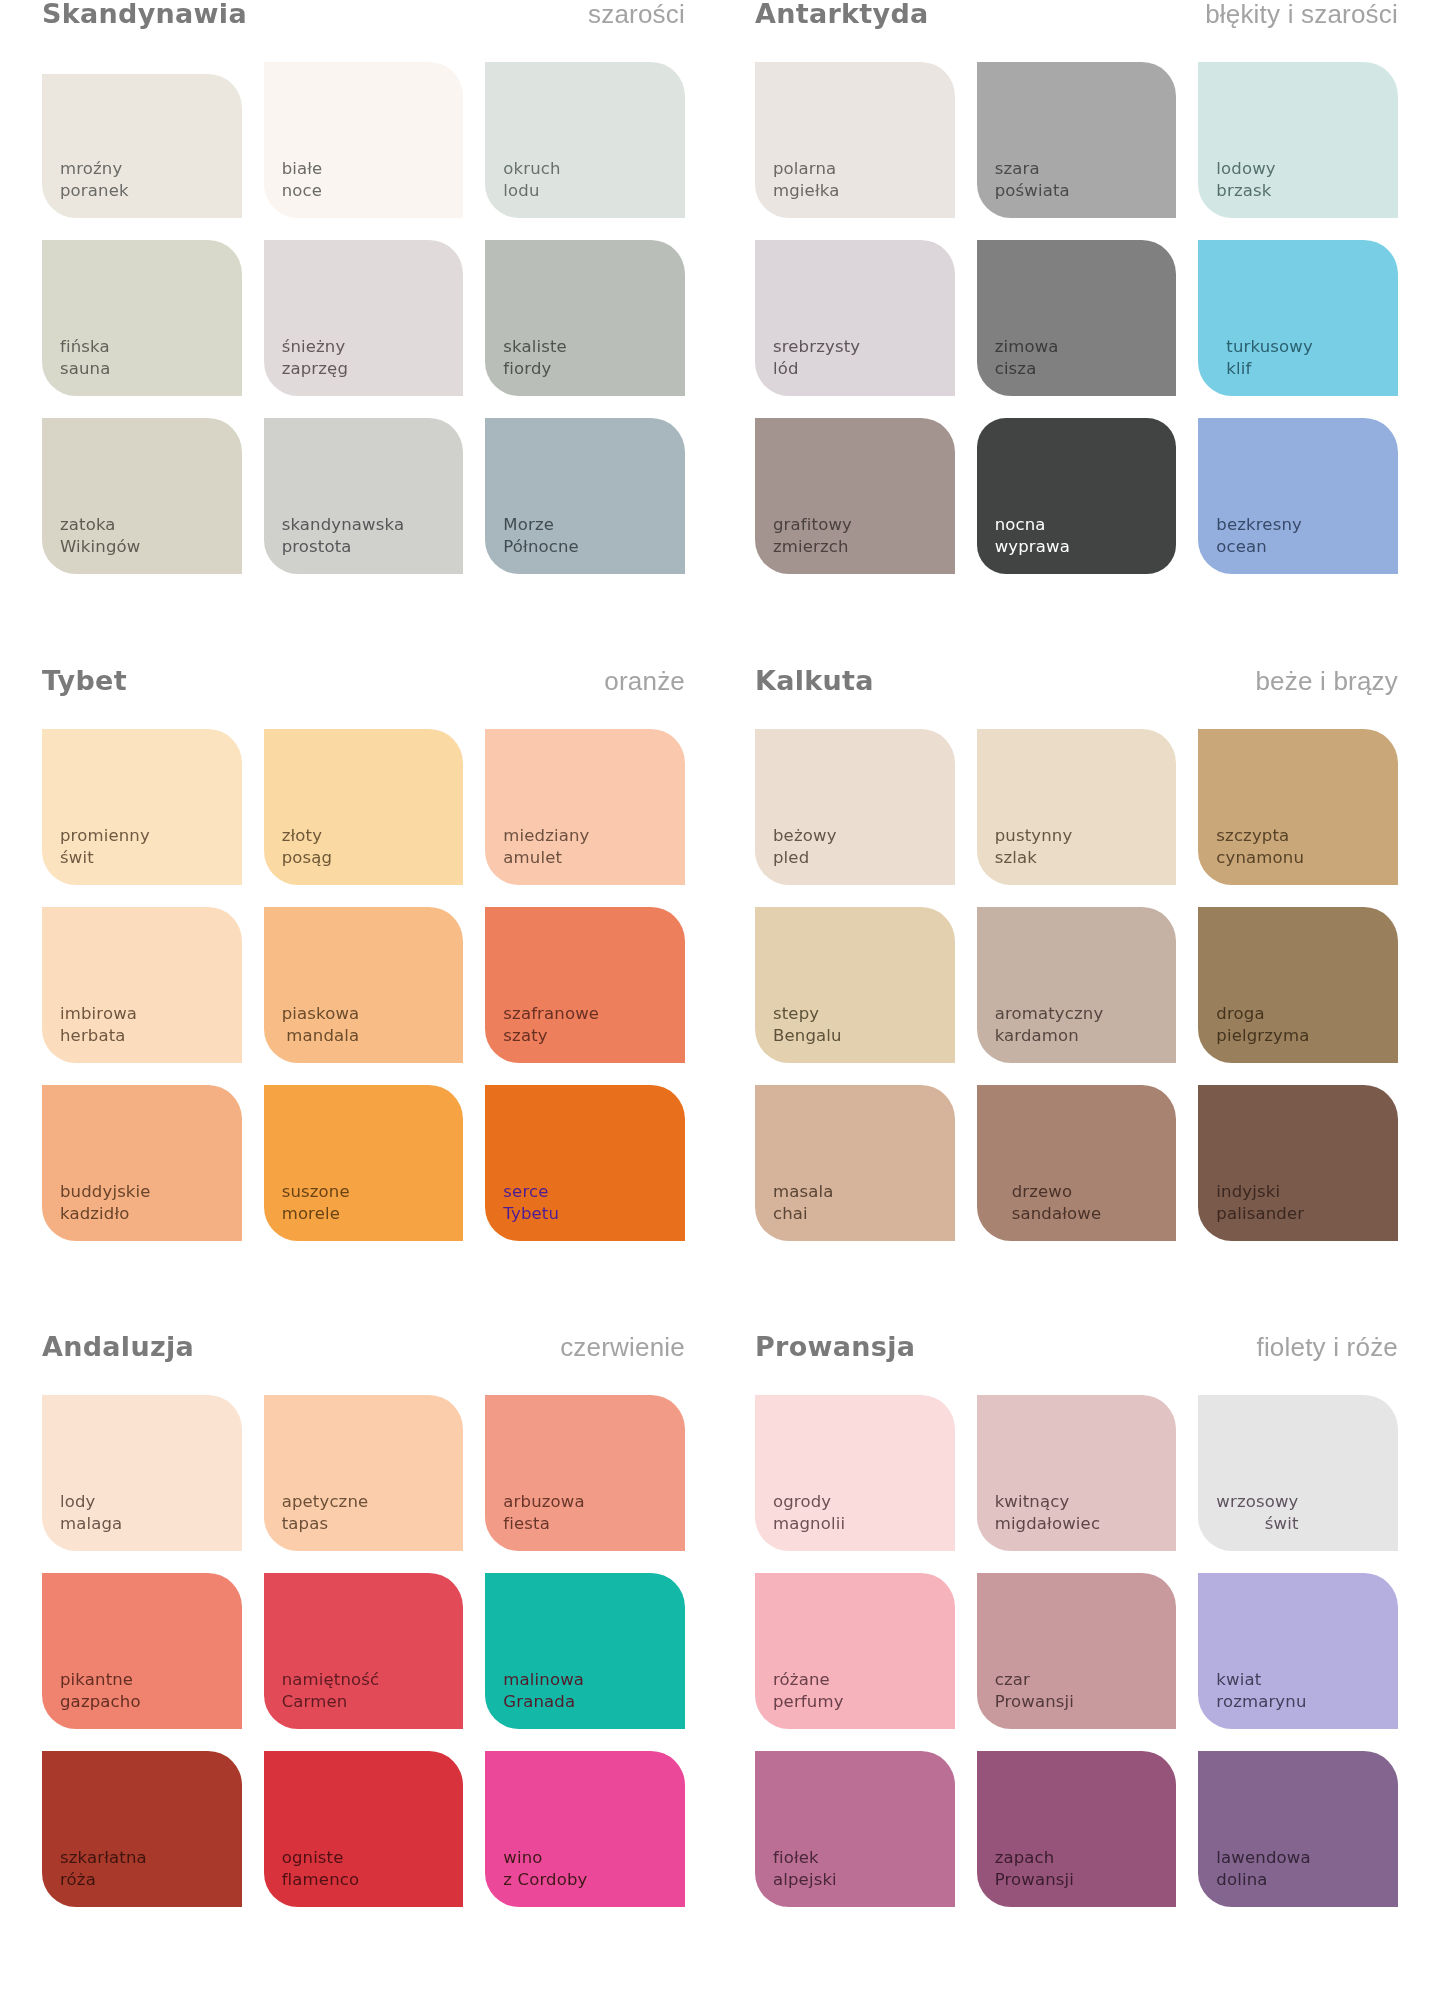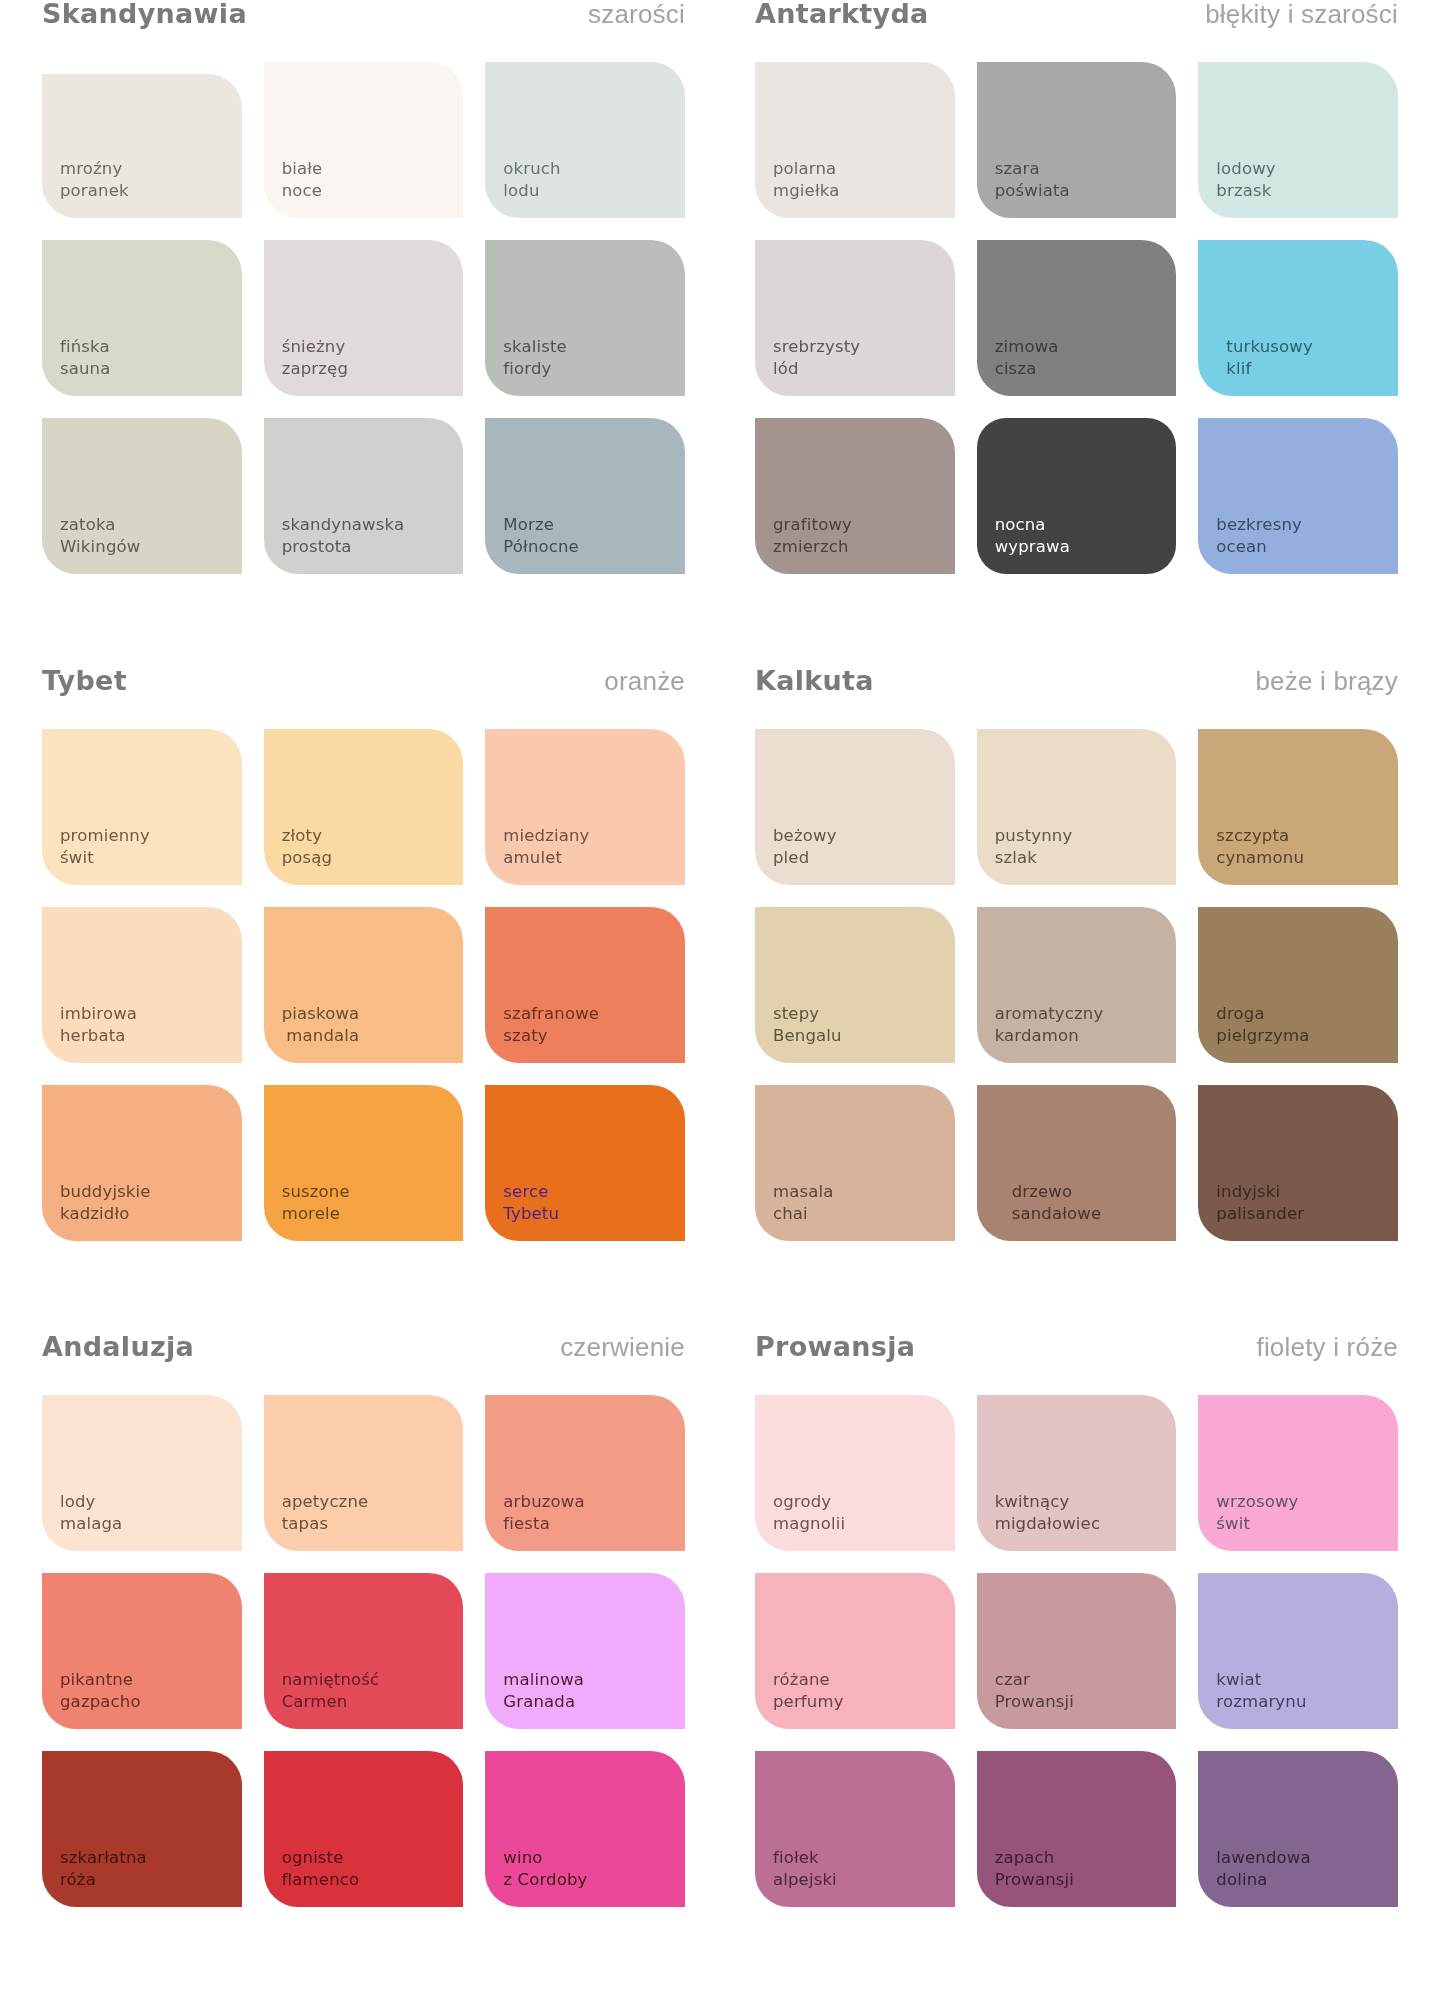--- a/index.html
+++ b/index.html
@@ -248,21 +248,21 @@
         </div>
         <div class="swatch" style="background: rgb(242, 156, 136);">
           <div class="swatch-label" style="color: rgb(106, 54, 42);"><div>arbuzowa</div><div>fiesta</div></div>
         </div>
         <div class="swatch" style="background: rgb(239, 131, 112);">
           <div class="swatch-label" style="color: rgb(101, 46, 34);"><div>pikantne</div><div>gazpacho</div></div>
         </div>
         <div class="swatch" style="background: rgb(226, 74, 88);">
           <div class="swatch-label" style="color: rgb(94, 27, 34);"><div>namiętność</div><div>Carmen</div></div>
         </div>
-        <div class="swatch" style="background: #f0abfc;">
+        <div class="swatch" style="background: #14b8a6;">
           <div class="swatch-label" style="color: rgb(85, 26, 42);"><div>malinowa</div><div>Granada</div></div>
         </div>
         <div class="swatch" style="background: rgb(169, 58, 43);">
           <div class="swatch-label" style="color: rgb(63, 20, 15);"><div>szkarłatna</div><div>róża</div></div>
         </div>
         <div class="swatch" style="background: rgb(216, 50, 60);">
           <div class="swatch-label" style="color: rgb(79, 16, 20);"><div>ogniste</div><div>flamenco</div></div>
         </div>
         <div class="swatch" style="background: #ec4899;">
           <div class="swatch-label" style="color: rgb(62, 25, 24);"><div>wino</div><div>z Cordoby</div></div>
@@ -274,21 +274,21 @@
         <div class="palette-title">Prowansja</div>
         <div class="palette-subtitle">fiolety i róże</div>
       </div>
       <div class="swatch-grid">
         <div class="swatch" style="background: rgb(250, 220, 220);">
           <div class="swatch-label" style="color: rgb(107, 81, 83);"><div>ogrody</div><div>magnolii</div></div>
         </div>
         <div class="swatch" style="background: rgb(225, 195, 195);">
           <div class="swatch-label" style="color: rgb(94, 70, 72);"><div>kwitnący</div><div>migdałowiec</div></div>
         </div>
-        <div class="swatch" style="background: #f9a8d4;">
+        <div class="swatch" style="background: #e5e5e5; text-align: right;">
           <div class="swatch-label" style="color: rgb(95, 83, 95);"><div>wrzosowy</div><div>świt</div></div>
         </div>
         <div class="swatch" style="background: rgb(246, 179, 188);">
           <div class="swatch-label" style="color: rgb(105, 64, 74);"><div>różane</div><div>perfumy</div></div>
         </div>
         <div class="swatch" style="background: rgb(200, 154, 157);">
           <div class="swatch-label" style="color: rgb(82, 58, 60);"><div>czar</div><div>Prowansji</div></div>
         </div>
         <div class="swatch" style="background: rgb(181, 175, 224);">
           <div class="swatch-label" style="color: rgb(66, 64, 92);"><div>kwiat</div><div>rozmarynu</div></div>

